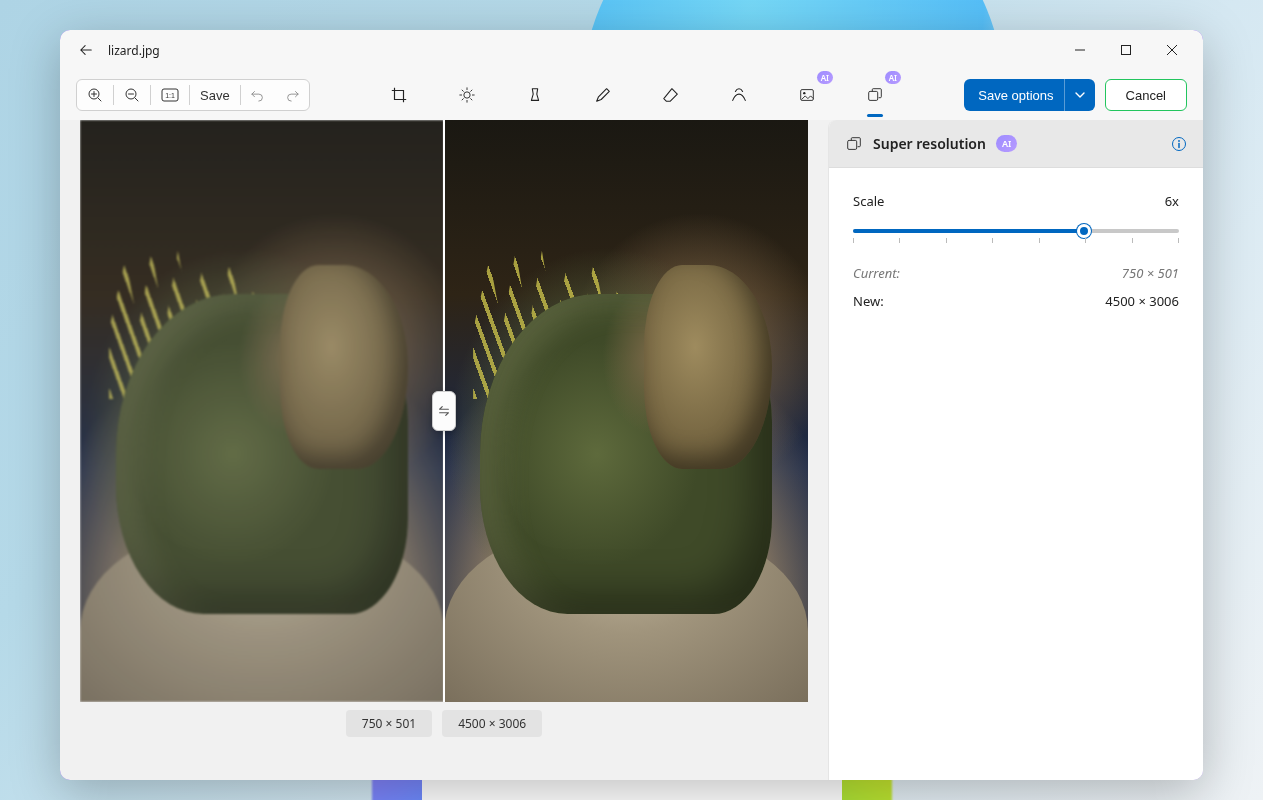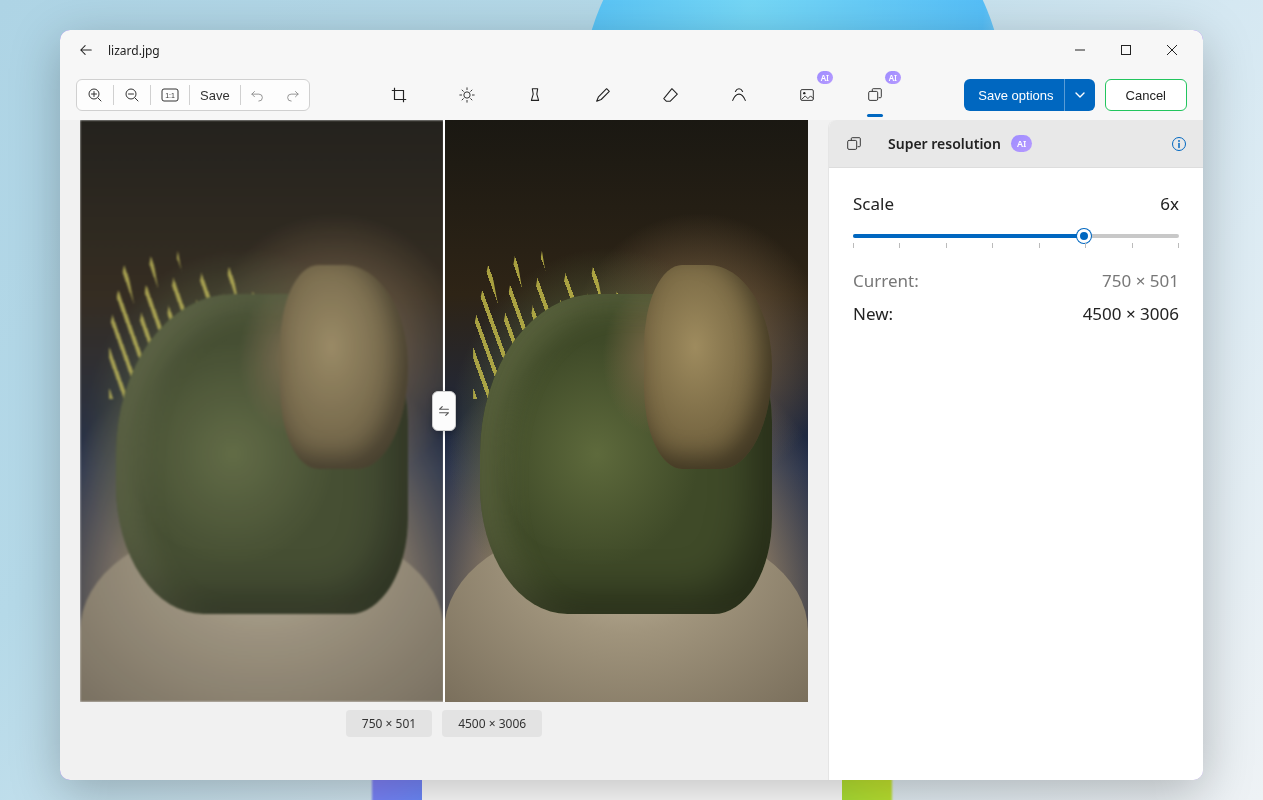--- a/index.html
+++ b/index.html
@@ -135,29 +135,29 @@
   }
 
   .side-panel {
     width:375px; background:#fff; border-left:1px solid #e5e5e5; display:flex; flex-direction:column;
     margin:0; border-radius:8px 0 0 0; overflow:hidden;
   }
   .panel-header {
     display:flex; align-items:center; gap:10px; padding:14px 16px;
     background:#e8e8e8; border-bottom:1px solid #ddd;
   }
-  .panel-header .title { font-size:14px; font-weight:600; color:#222;margin-left:15px; }
+  .panel-header .title { font-size:14px; font-weight:600; color:#222; }
   .panel-header .ai-pill {
     background:linear-gradient(135deg,#9e8cff,#b79bff); color:#fff;
     font-size:9px; font-weight:600; padding:2px 6px; border-radius:10px;
   }
   .panel-header .info { margin-left:auto; color:#0067c0; cursor:pointer; }
   .panel-body { padding:24px 24px; }
-  .row { display:flex; justify-content:space-between; font-size:17px; color:#222; margin-bottom:10px; }
-  .row.muted { color:#777; }
+  .row { display:flex; justify-content:space-between; font-size:13px; color:#222; margin-bottom:10px; }
+  .row.muted { color:#777;font-style:italic; }
   .slider-wrap { position:relative; height:24px; margin:8px 0 6px 0; }
   .slider-track { position:absolute; left:0; right:0; top:9px; height:4px; background:#c8c8c8; border-radius:2px; }
   .slider-fill { position:absolute; left:0; top:9px; height:4px; background:#0067c0; border-radius:2px; width:71%; }
   .slider-thumb { position:absolute; top:4px; width:14px; height:14px; border-radius:50%; background:#0067c0; border:3px solid #fff; box-shadow:0 0 0 1px #0067c0; left:71%; transform:translateX(-50%); cursor:pointer;}
   .slider-ticks { position:absolute; left:0; right:0; top:18px; display:flex; justify-content:space-between; }
   .tick { width:1px; height:5px; background:#bbb; }
   .section-gap { height:14px; }
 
   svg { display:block; }
 </style>

